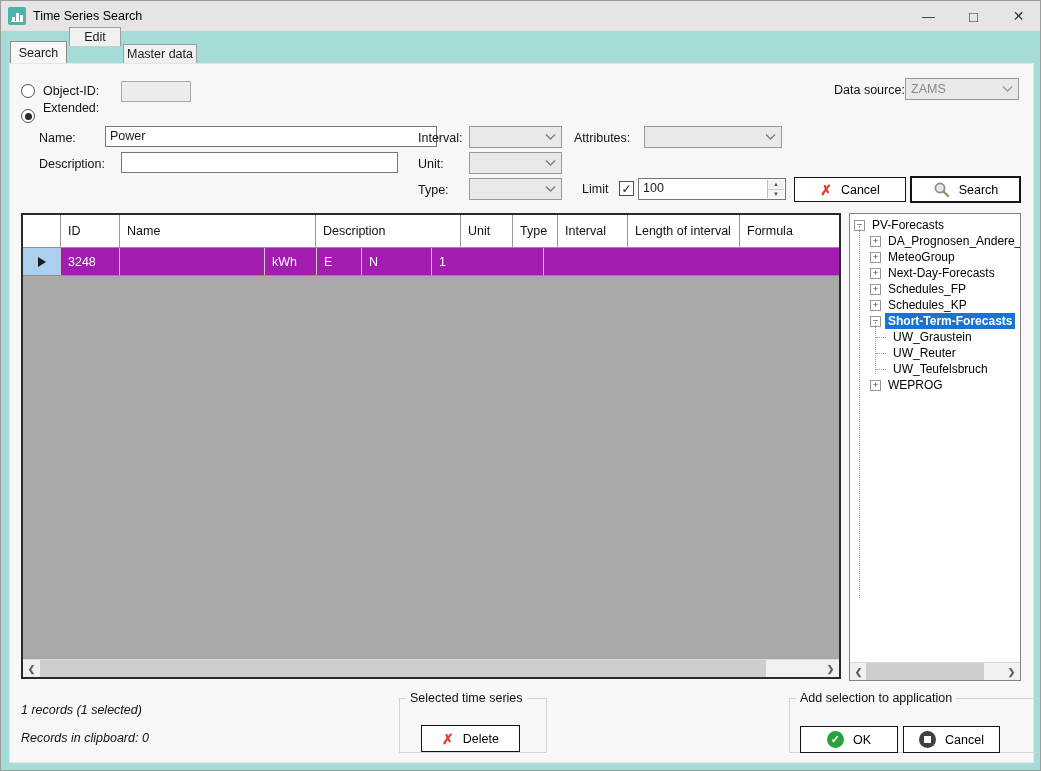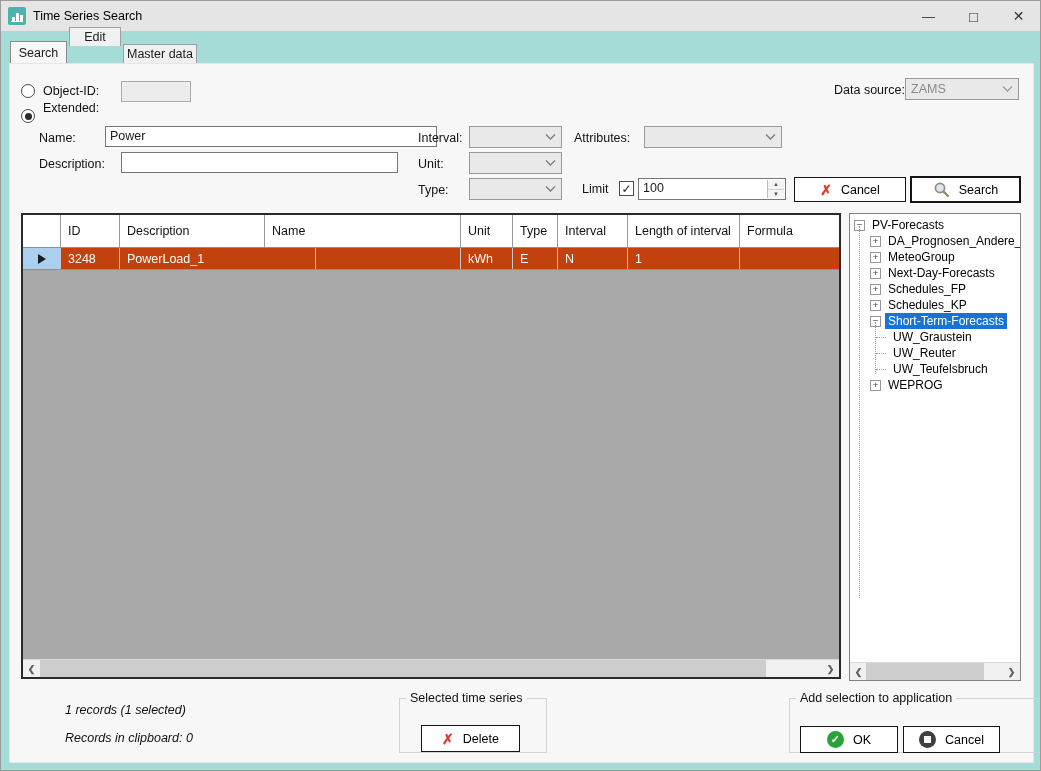--- a/index.html
+++ b/index.html
@@ -44,41 +44,41 @@
   .spin div:first-child { border-bottom:1px solid #cfcfcf; }
 
   .btn { background:#fff; border:1px solid #141414; display:flex; align-items:center; justify-content:center; gap:9px; font-size:12.5px; color:#000; cursor:default; }
   .btn.thick { border-width:2px; }
   .x-icon { color:#e0372b; font-weight:bold; font-size:14px; line-height:1; }
 
   
   #grid { left:20px; top:212px; width:820px; height:466px; border:2px solid #2a2a2a; background:#a9a9a9; }
   #ghead { display:flex; height:33px; background:#fff; border-bottom:1px solid #8f8f8f; }
   #ghead .hc { border-right:1px solid #9a9a9a; display:flex; align-items:center; padding:0 7px; font-size:12.5px; color:#111; line-height:1.15; }
-  #grow { display:flex; height:22px; background:#c2410c; color:#fff; border-bottom:1px solid #8f8f8f; }
+  #grow { display:flex; height:28px; background:#a21caf; color:#fff; border-bottom:1px solid #8f8f8f; }
   #grow .dc { border-right:1px solid #c7c7c7; display:flex; align-items:center; padding:0 7px; font-size:12.5px; }
   #grow .sel { background:#abcfee; color:#000; justify-content:center; }
   .tri-right { width:0; height:0; border-left:8px solid #1c1c1c; border-top:5px solid transparent; border-bottom:5px solid transparent; }
   .hscroll { position:absolute; left:0; right:0; bottom:0; height:18px; background:#f0f0f0; border-top:1px solid #d9d9d9; }
   .hscroll .arrow { position:absolute; top:0; width:17px; height:17px; display:flex; align-items:center; justify-content:center; color:#5f5f5f; font-size:9px; font-weight:bold; }
   .hscroll .arrow.left { left:0; }
   .hscroll .arrow.right { right:0; }
   .hscroll .thumb { position:absolute; top:0; height:17px; background:#cdcdcd; }
 
   
   #tree { left:848px; top:212px; width:172px; height:468px; background:#fff; border:1px solid #828282; overflow:hidden; }
   .tnode { height:16px; display:flex; align-items:center; font-size:12px; color:#000; white-space:nowrap; }
   .tnode .stub { width:6px; border-top:1px dotted #9a9a9a; height:0; }
   .expander { width:11px; height:11px; border:1px solid #969696; background:#fff; display:flex; align-items:center; justify-content:center; font-size:9.5px; line-height:1; color:#444; margin-right:4px; flex:0 0 auto; }
   .tnode .tlabel { padding:1px 3px; }
-  .tnode.selected .tlabel { background:#1874d2; color:#fff; }
+  .tnode.selected .tlabel { background:#1874d2; color:#fff;font-weight:bold; }
   .vline { position:absolute; border-left:1px dotted #9a9a9a; width:0; }
 
   
-  .status { font-style:italic; font-size:12.5px; color:#111;margin-left:44px; }
+  .status { font-style:italic; font-size:12.5px; color:#111; }
   fieldset.groupbox { position:absolute; border:1px solid #d2d2d2; background:transparent; }
   fieldset.groupbox legend { font-size:12.5px; padding:0 4px; margin-left:6px; color:#111; }
 
   .circle-ok { width:17px; height:17px; border-radius:50%; background:#28a33c; color:#fff; font-size:11px; font-weight:bold; display:flex; align-items:center; justify-content:center; }
   .circle-cancel { width:17px; height:17px; border-radius:50%; background:#3f3f3f; display:flex; align-items:center; justify-content:center; }
   .circle-cancel .sq { width:7px; height:7px; background:#fff; }
 </style>
 </head>
 <body>
 
@@ -173,34 +173,33 @@
       <circle cx="7" cy="7" r="4.6" fill="#dbe7f2" stroke="#96897a" stroke-width="1.7"></circle>
       <line x1="10.6" y1="10.6" x2="15" y2="15" stroke="#9b8a6d" stroke-width="2.4" stroke-linecap="round"></line>
     </svg>
     <span>Search</span>
   </div>
 
   <div id="grid" class="abs">
     <div id="ghead">
       <div class="hc" style="width:38px"></div>
       <div class="hc" style="width:59px">ID</div>
+      <div class="hc" style="width:196px">Name</div>
       <div class="hc" style="width:145px">Description</div>
-      <div class="hc" style="width:196px">Name</div>
       <div class="hc" style="width:52px">Unit</div>
       <div class="hc" style="width:45px">Type</div>
       <div class="hc" style="width:70px">Interval</div>
       <div class="hc" style="width:112px">Length of interval</div>
       <div class="hc" style="flex:1; border-right:none;">Formula</div>
     </div>
     <div id="grow">
       <div class="dc sel" style="width:38px">
           <span class="tri-right"></span>
         </div>
       <div class="dc" style="width:59px">3248</div>
-      <div class="dc" style="width:196px">PowerLoad_1</div>
       <div class="dc" style="width:145px"></div>
       <div class="dc" style="width:52px">kWh</div>
       <div class="dc" style="width:45px">E</div>
       <div class="dc" style="width:70px">N</div>
       <div class="dc" style="width:112px">1</div>
       <div class="dc" style="flex:1; border-right:none;"></div>
     </div>
     <div class="hscroll">
       <div class="arrow left">❮</div>
       <div class="thumb" style="left:17px; width:726px;"></div>

